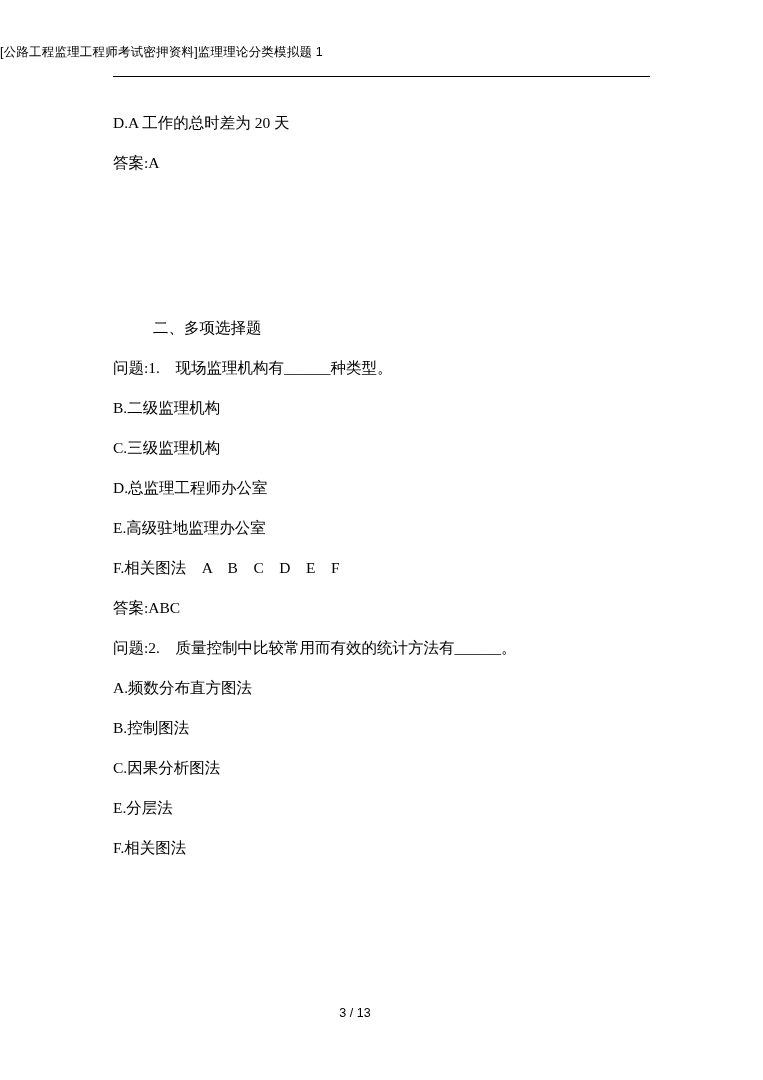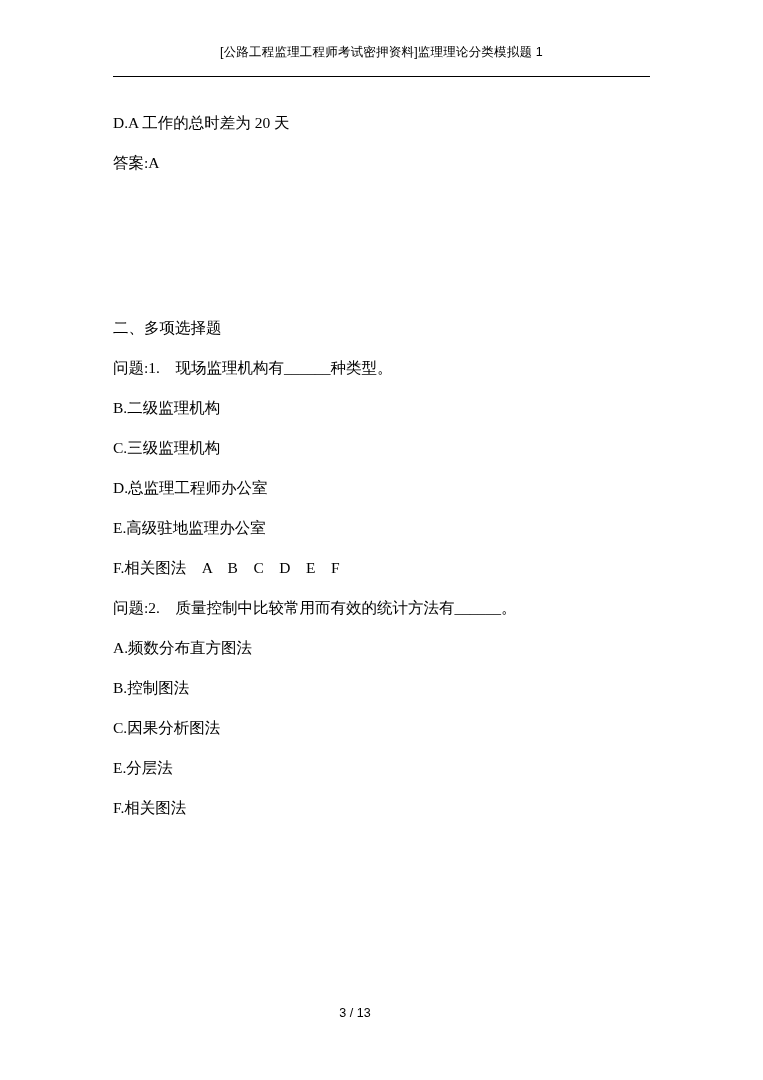--- a/index.html
+++ b/index.html
@@ -16,21 +16,20 @@
     overflow: hidden;
   }
   .page {
     width: 763px;
     height: 1080px;
     box-sizing: border-box;
     padding: 0;
     position: relative;
   }
   .header {
-    text-align: center;
     font-family: "Liberation Sans", sans-serif;
     font-size: 12.5px;
     color: #000;
     padding-top: 44px;
     letter-spacing: 0.2px;
   }
   .header-rule {
     border-bottom: 1px solid #000;
     margin: 15px 113px 0 113px;
   }
@@ -43,20 +42,21 @@
     line-height: 40px;
     white-space: pre-wrap;
     font-family: "Liberation Serif", "DejaVu Serif", serif;
   }
   .spacer-block {
     height: 125px;
   }
   .section-title {
     font-size: 15.5px;
     line-height: 40px;
+    margin-left: 40px;
   }
   .footer {
     position: absolute;
     bottom: 60px;
     left: 0;
     width: 710px;
     text-align: center;
     font-family: "Liberation Sans", sans-serif;
     font-size: 12.5px;
   }
@@ -80,20 +80,21 @@
 
     <div class="section-title">二、多项选择题</div>
 
     <div>
       <div class="line">问题:1.　现场监理机构有______种类型。</div>
       <div class="line">B.二级监理机构</div>
       <div class="line">C.三级监理机构</div>
       <div class="line">D.总监理工程师办公室</div>
       <div class="line">E.高级驻地监理办公室</div>
       <div class="line">F.相关图法　A　B　C　D　E　F</div>
+      <div class="line">答案:ABC</div>
     </div>
 
     <div>
       <div class="line">问题:2.　质量控制中比较常用而有效的统计方法有______。</div>
       <div class="line">A.频数分布直方图法</div>
       <div class="line">B.控制图法</div>
       <div class="line">C.因果分析图法</div>
       <div class="line">E.分层法</div>
       <div class="line">F.相关图法</div>
     </div>

